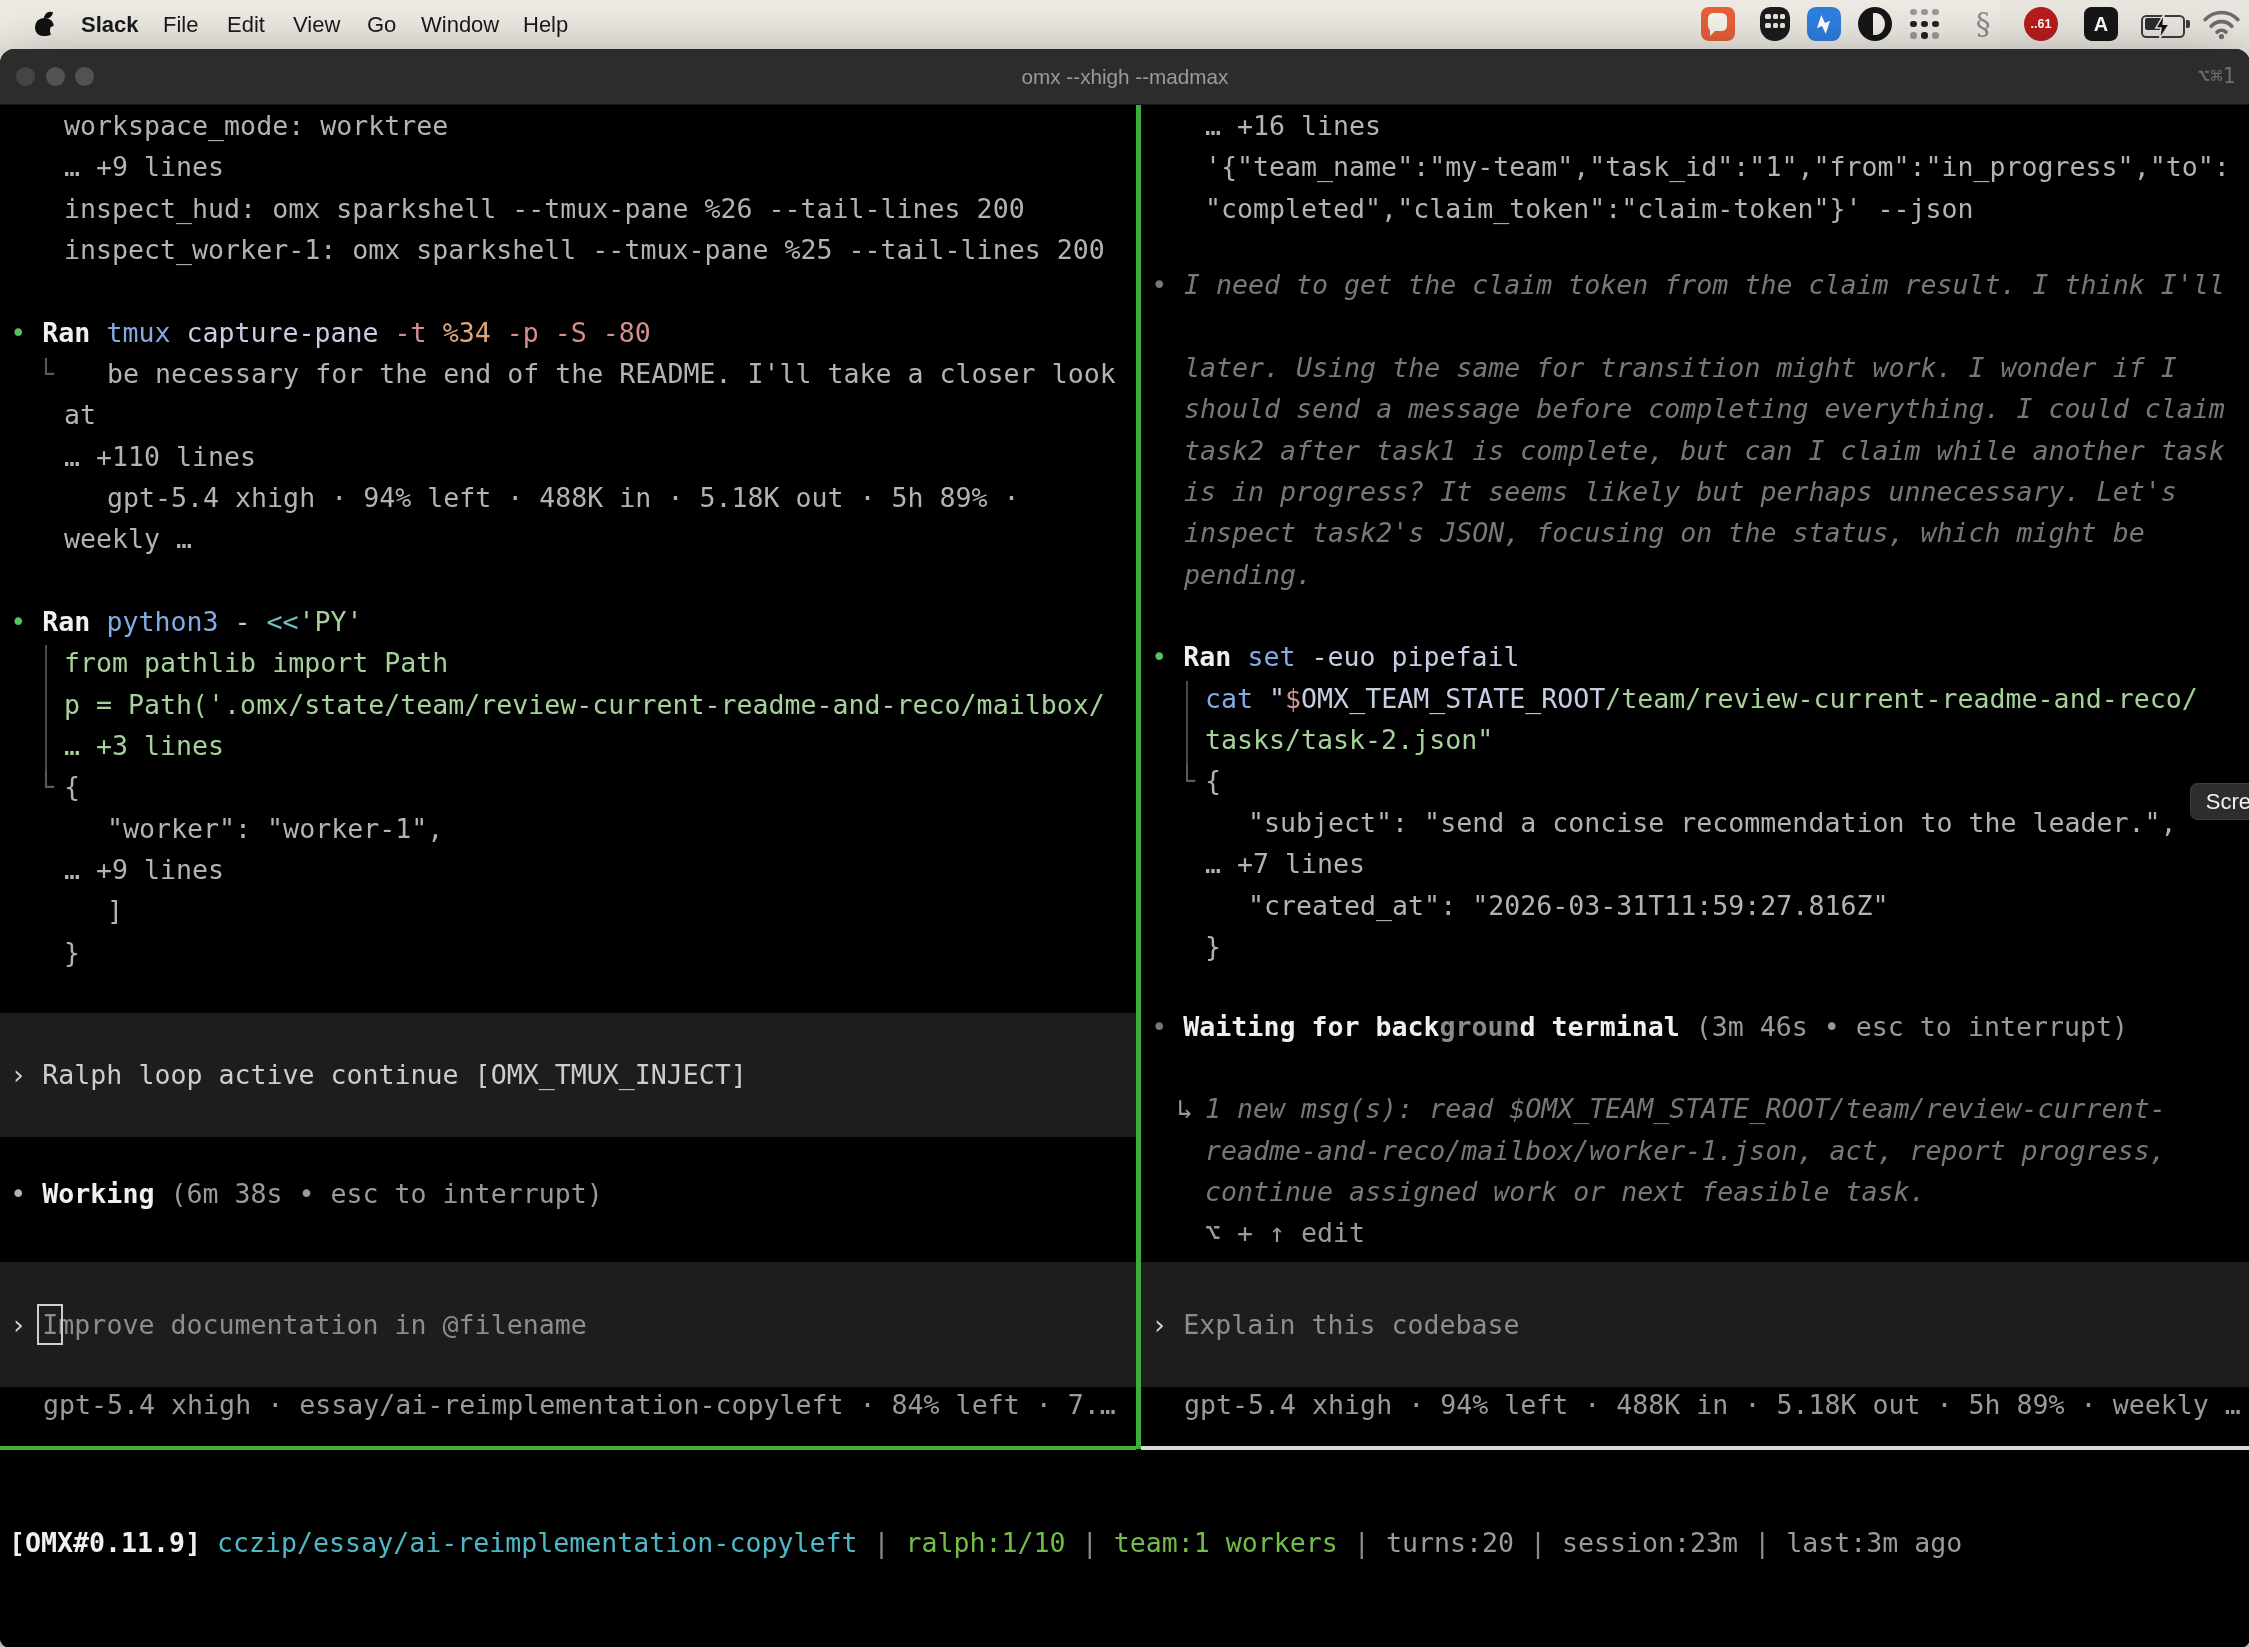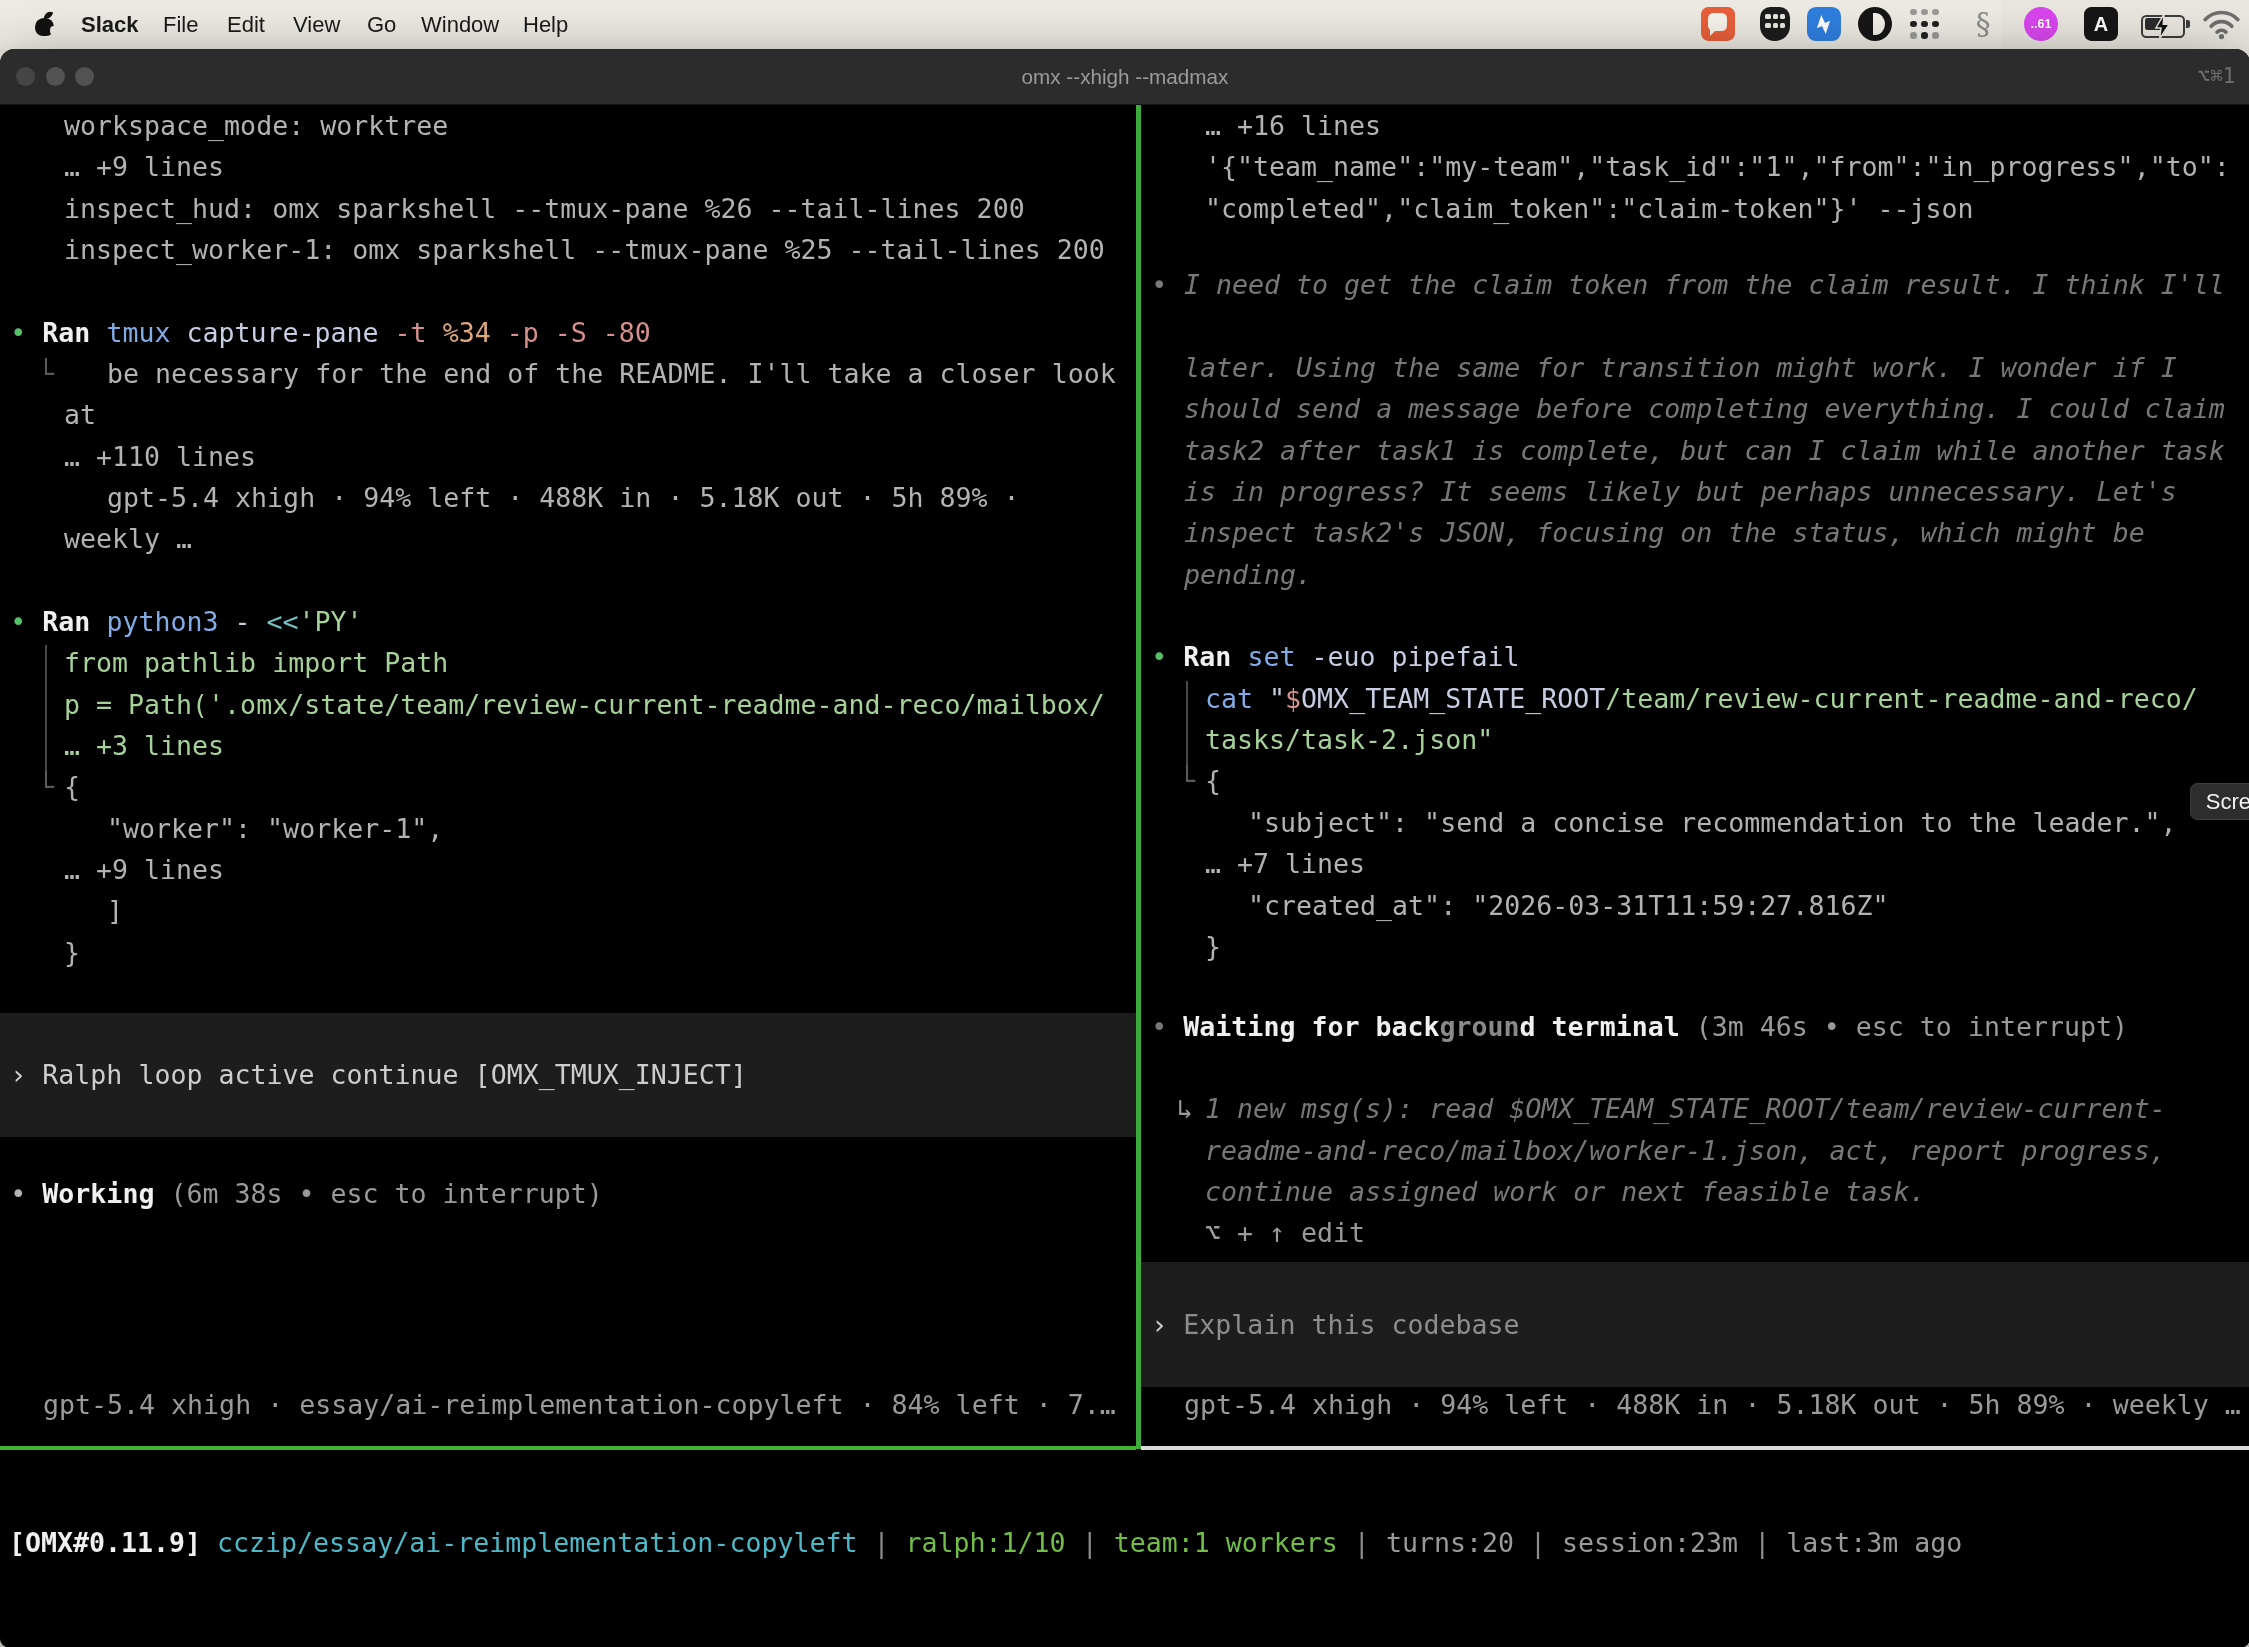--- a/index.html
+++ b/index.html
@@ -18,21 +18,21 @@
   .ic-orange .bub{position:absolute;left:7.4px;top:5.9px;width:19px;height:17.7px;background:#f7f4ec;border-radius:5.2px;}
   .ic-orange .tail{position:absolute;left:8.9px;top:22px;width:0;height:0;border-left:7.4px solid #f7f4ec;border-bottom:7.4px solid transparent;}
   .ic-shield{background:#1c1c1c;border-radius:10.3px 10.3px 14.8px 14.8px;width:29.5px;left:2.2px;}
   .ic-shield .d{position:absolute;width:5.2px;height:5.2px;border-radius:1.5px;background:#e8e6de;}
   .ic-blue{background:#2f7fe0;border-radius:8.9px;}
   .ic-blue svg{position:absolute;left:4.4px;top:4.4px;}
   .ic-moon{background:#161616;border-radius:50%;}
   .ic-moon .cres{position:absolute;left:14.8px;top:5.9px;width:11.8px;height:22px;background:#f2f0e8;border-radius:0 11.8px 11.8px 0/0 13.3px 13.3px 0;}
   .ic-dots .d{position:absolute;width:6.6px;height:6.6px;border-radius:50%;}
   .ic-hook{color:#8a8a8a;font-family:"DejaVu Serif",serif;font-size:29.5px;line-height:34px;text-align:center;}
-  .ic-count{background:#d946ef;border-radius:50%;color:#fff;font-family:"Liberation Sans",sans-serif;font-size:12.5px;font-weight:bold;text-align:center;line-height:34px;}
+  .ic-count{background:#b91c1c;border-radius:50%;color:#fff;font-family:"Liberation Sans",sans-serif;font-size:12.5px;font-weight:bold;text-align:center;line-height:34px;}
   .ic-a{background:#161616;border-radius:7.4px;color:#fff;font-family:"Liberation Sans",sans-serif;font-size:20px;font-weight:bold;text-align:center;line-height:34px;}
   .ic-batt{top:14.8px;width:40px;height:19px;border:2.2px solid #3c3c3c;border-radius:5.2px;}
   .ic-batt .fill{position:absolute;left:1.5px;top:1.5px;width:19px;height:11.8px;background:#2c2c2c;border-radius:2.2px;}
   .ic-batt .nub{position:absolute;right:-6.6px;top:3.7px;width:3.7px;height:7.4px;background:#3c3c3c;border-radius:0 2.2px 2.2px 0;}
   .ic-batt svg{position:absolute;left:10.3px;top:-3px;}
   .ic-wifi svg{position:absolute;left:0;top:3px;}
 
   
   .window{position:absolute;top:49px;left:0;width:2250px;height:1599px;background:#000;border-radius:14.8px 14.8px 10.3px 10.3px;overflow:hidden;box-shadow:0 22px 66px rgba(0,0,0,0.55);}
   .titlebar{position:absolute;top:0;left:0;width:100%;height:55px;background:#2c2c2c;border-bottom:1.5px solid #151515;}
@@ -178,20 +178,23 @@
       <div class="ln x4 c-gray" style="top:744px">… +9 lines</div>
       <div class="ln x6 c-gray" style="top:785px">]</div>
       <div class="ln x4 c-gray" style="top:827px">}</div>
 
       <div class="banner" style="top:908px;height:124px">
         <div class="bln" style="top:41px;left:10.3px;line-height:41px"><span class="chev">›</span><span> </span><span class="banner-text">Ralph loop active continue [OMX_TMUX_INJECT]</span></div>
       </div>
 
       <div class="ln x0" style="top:1068px"><span class="c-gray">•</span><span> </span><span class="c-white">Working</span><span class="c-status"> (6m 38s • esc to interrupt)</span></div>
 
+      <div class="banner" style="top:1157px;height:125px">
+        <div class="bln" style="top:42px;left:10.3px;line-height:41px"><span class="chev">›</span><span> </span><span class="placeholder cursorbox">I</span><span class="placeholder">mprove documentation in @filename</span></div>
+      </div>
 
       <div class="ln x2 c-status" style="top:1279px">gpt-5.4 xhigh · essay/ai-reimplementation-copyleft · 84% left · 7.…</div>
     </div>
 
     <div class="pane pane-right">
       <div class="ln x4 c-gray" style="top:0">… +16 lines</div>
       <div class="ln x4 c-gray" style="top:41px">'{"team_name":"my-team","task_id":"1","from":"in_progress","to":</div>
       <div class="ln x4 c-gray" style="top:83px">"completed","claim_token":"claim-token"}' --json</div>
 
       <div class="ln x0 c-dim" style="top:159px">•</div>

